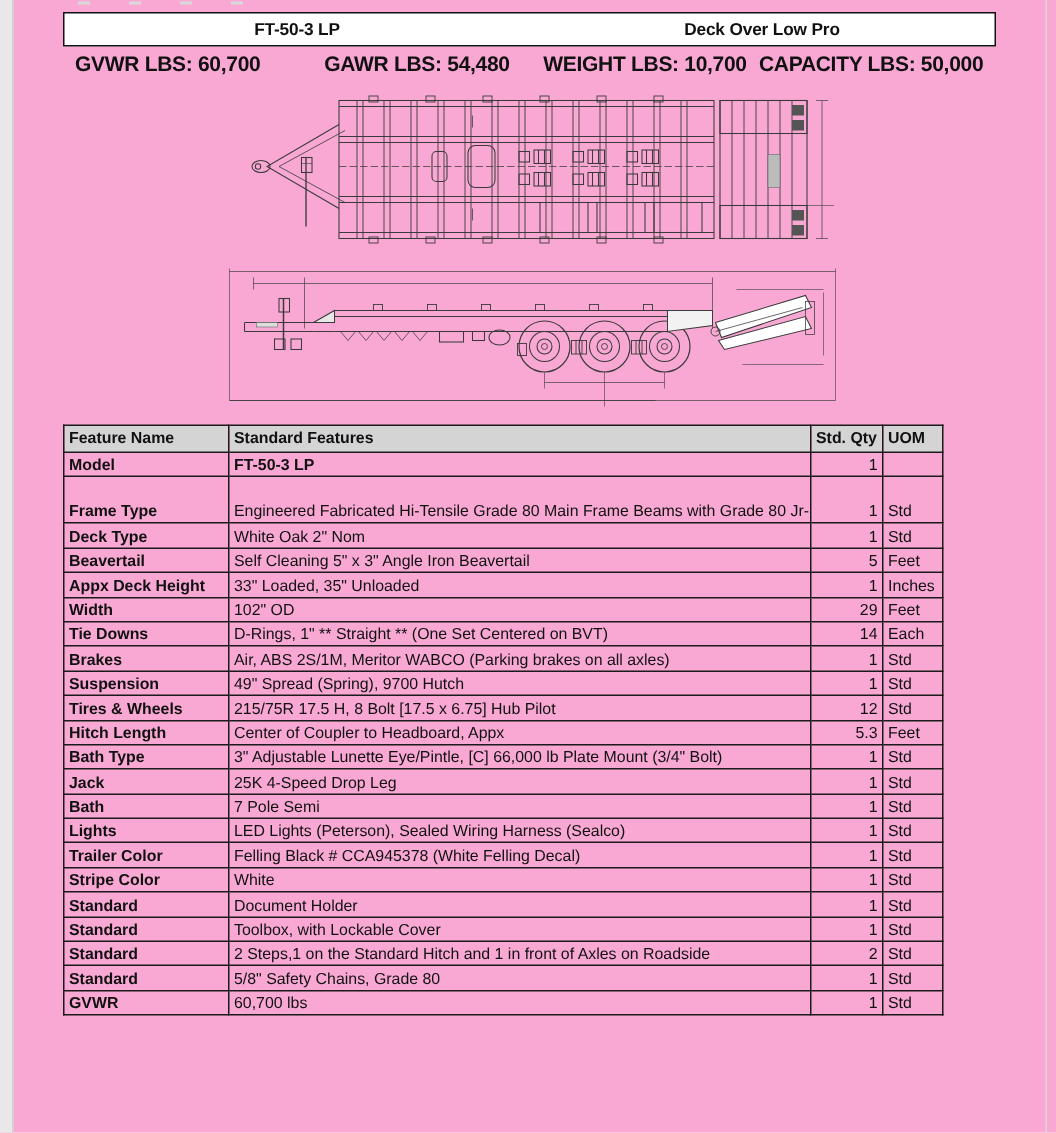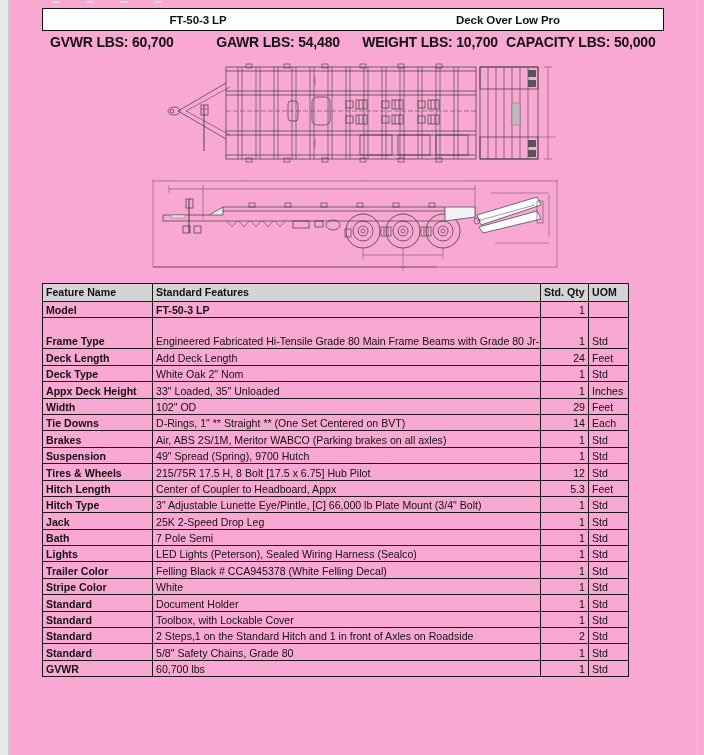--- a/index.html
+++ b/index.html
@@ -446,30 +446,30 @@
             <td class="qty">1</td>
             <td class="uom"></td>
           </tr>
           <tr class="tall">
             <td class="feat">Frame Type</td>
             <td class="wrap">Engineered Fabricated Hi-Tensile Grade 80 Main Frame Beams with Grade 80 Jr-I Cross-Members</td>
             <td class="qty">1</td>
             <td class="uom">Std</td>
           </tr>
           <tr>
-            <td class="feat">Deck Length</td>
-            <td class="">Add Deck Length</td>
-            <td class="qty">24</td>
-            <td class="uom">Feet</td>
-          </tr>
-          <tr>
             <td class="feat">Deck Type</td>
             <td class="">White Oak 2" Nom</td>
             <td class="qty">1</td>
             <td class="uom">Std</td>
+          </tr>
+          <tr>
+            <td class="feat">Beavertail</td>
+            <td class="">Self Cleaning 5" x 3" Angle Iron Beavertail</td>
+            <td class="qty">5</td>
+            <td class="uom">Feet</td>
           </tr>
           <tr>
             <td class="feat">Appx Deck Height</td>
             <td class="">33" Loaded, 35" Unloaded</td>
             <td class="qty">1</td>
             <td class="uom">Inches</td>
           </tr>
           <tr>
             <td class="feat">Width</td>
             <td class="">102" OD</td>
@@ -500,28 +500,28 @@
             <td class="qty">12</td>
             <td class="uom">Std</td>
           </tr>
           <tr>
             <td class="feat">Hitch Length</td>
             <td class="">Center of Coupler to Headboard, Appx</td>
             <td class="qty">5.3</td>
             <td class="uom">Feet</td>
           </tr>
           <tr>
-            <td class="feat">Hitch Type</td>
+            <td class="feat">Bath Type</td>
             <td class="">3" Adjustable Lunette Eye/Pintle, [C] 66,000 lb Plate Mount (3/4" Bolt)</td>
             <td class="qty">1</td>
             <td class="uom">Std</td>
           </tr>
           <tr>
             <td class="feat">Jack</td>
-            <td class="">25K 2-Speed Drop Leg</td>
+            <td class="">25K 4-Speed Drop Leg</td>
             <td class="qty">1</td>
             <td class="uom">Std</td>
           </tr>
           <tr>
             <td class="feat">Bath</td>
             <td class="">7 Pole Semi</td>
             <td class="qty">1</td>
             <td class="uom">Std</td>
           </tr>
           <tr>

